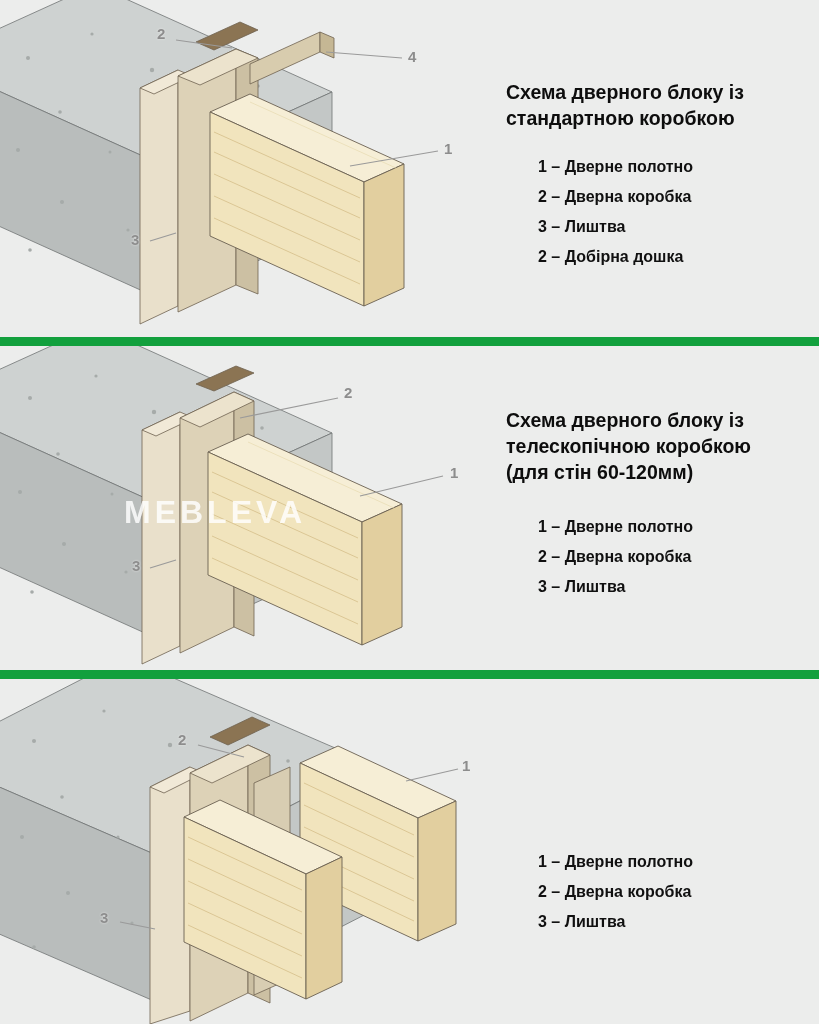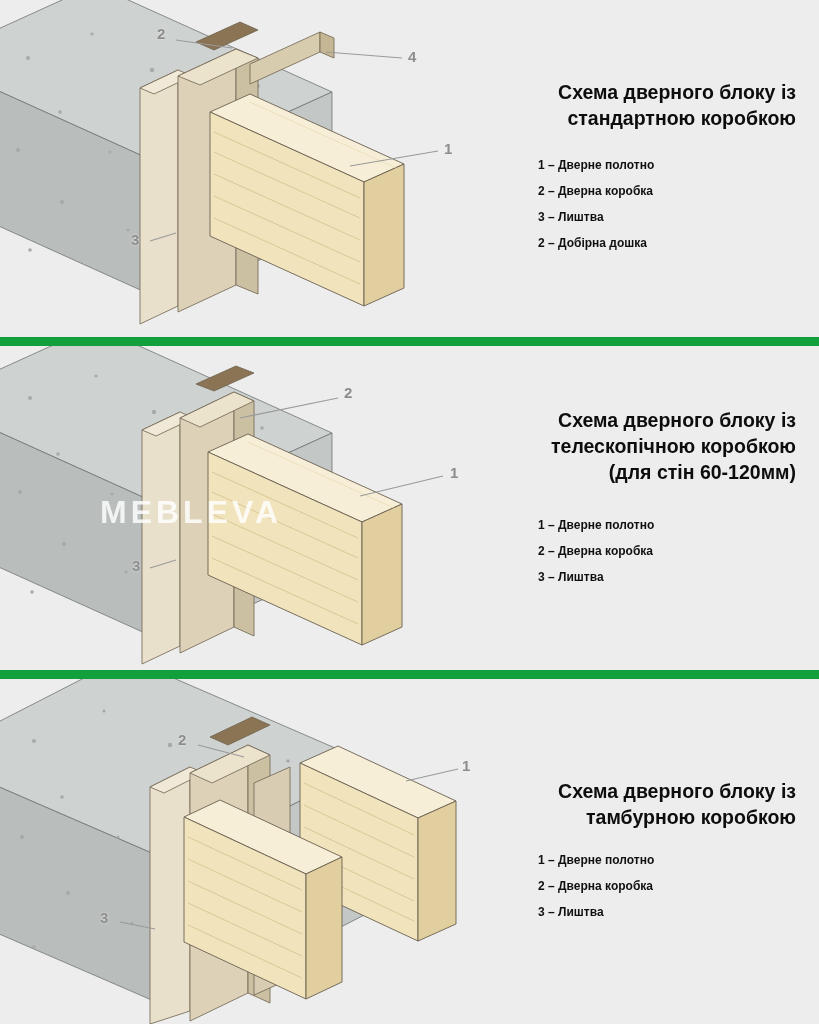--- a/index.html
+++ b/index.html
@@ -7,34 +7,34 @@
     position:relative;width:819px;height:1024px;background:#ecedec;
     font-family:"Liberation Sans",sans-serif;overflow:hidden;
   }
   .panel{position:relative;width:819px;}
   .s1{height:337px;}
   .s2{height:324px;}
   .s3{height:345px;}
   .divider{width:819px;height:9px;background:#12a03d;}
   .scene{position:absolute;left:0;top:0;}
   .title{
-    position:absolute;left:506px;width:290px;text-align:right;
+    position:absolute;left:506px;width:290px;text-align:left;
     font-weight:bold;font-size:19.5px;line-height:1.32;color:#0d0d0d;
   }
-  .legend{position:absolute;left:538px;color:#101010;font-size:12px;font-weight:bold;}
+  .legend{position:absolute;left:538px;color:#101010;font-size:16px;font-weight:bold;}
   .legend .li{margin-bottom:12px;white-space:nowrap;}
   .s1 .title{top:64px;}   .s1 .legend{top:158px;}
   .s2 .title{top:46px;}   .s2 .legend{top:172px;}
   .s3 .title{top:84px;}   .s3 .legend{top:174px;}
   .callout{
     position:absolute;color:#8d8d8d;font-weight:bold;font-size:15px;
     text-shadow:0 0 2px #ecedec;
   }
   .watermark{
-    position:absolute;left:100px;top:148px;color:rgba(255,255,255,0.82);
+    position:absolute;left:124px;top:148px;color:rgba(255,255,255,0.82);
     font-weight:bold;font-size:32px;letter-spacing:4px;
   }
 </style>
 </head>
 <body>
 
 <div class="page">
 
   <section class="panel s1">
     <svg class="scene" width="500" height="337" viewBox="0 0 500 337">
@@ -228,21 +228,20 @@
         <line x1="198" y1="66" x2="244" y2="78"></line>
         <line x1="406" y1="102" x2="458" y2="90"></line>
         <line x1="120" y1="243" x2="155" y2="250"></line>
       </g>
     </svg>
 
     <div class="callout" style="left:178px;top:52px">2</div>
     <div class="callout" style="left:462px;top:78px">1</div>
     <div class="callout" style="left:100px;top:230px">3</div>
 
-    <h2 class="title">Схема дверного блоку із тамбурною коробкою</h2>
     <div class="legend">
       <div class="li">1 – Дверне полотно</div>
       <div class="li">2 – Дверна коробка</div>
       <div class="li">3 – Лиштва</div>
     </div>
   </section>
 
 </div>
 
 </body></html>

